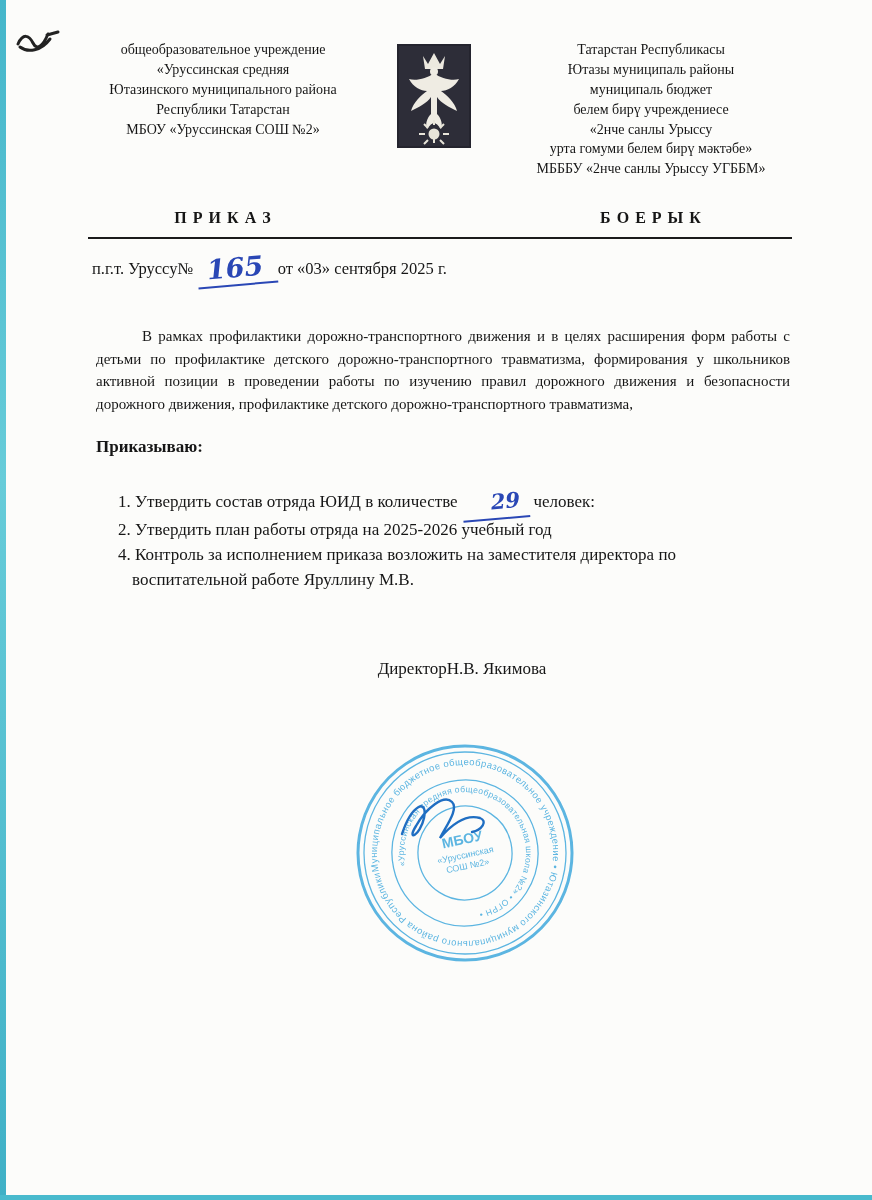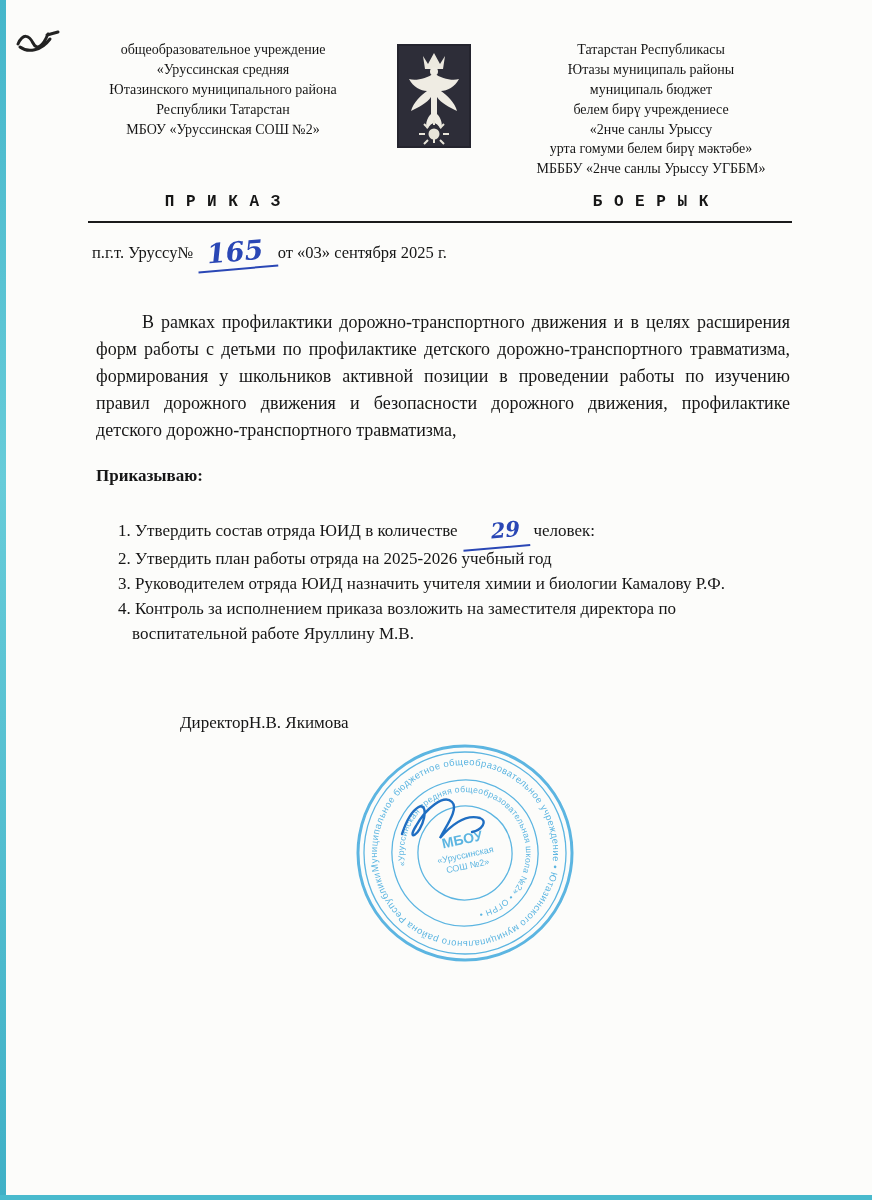--- a/index.html
+++ b/index.html
@@ -20,21 +20,21 @@
 
   
   .header { display:flex; align-items:flex-start; padding:0 80px 0 88px; }
   .org { font-size:14px; line-height:1.42; text-align:center; }
   .org-left  { width:270px; }
   .org-right { width:282px; }
   .emblem-wrap { flex:1; display:flex; justify-content:center; padding-top:4px; }
   .emblem { width:74px; height:104px; display:block; }
 
   
-  .titles { display:flex; padding:0 80px 0 88px; margin-top:14px;font-family:Liberation Mono, monospace; }
+  .titles { display:flex; padding:0 80px 0 88px; margin-top:30px; }
   .doc-title { font-weight:bold; font-size:16px; letter-spacing:1px; text-align:center; }
   .doc-title-left { width:270px; }
   .doc-title-right { width:282px; }
   .titles-spacer { flex:1; }
 
   .rule { margin:10px 80px 0 88px; border-top:2px solid #1b1b1b; }
 
   
   .meta { display:flex; justify-content:flex-start; align-items:baseline;
           padding:0 82px 0 92px; margin-top:10px; font-size:16.5px; }
@@ -42,32 +42,32 @@
           color:#2a47b5; display:inline-block; transform:rotate(-5deg); }
   .hand-num { font-size:27px; padding:0 14px 1px 10px; border-bottom:2px solid #2a47b5;
               position:relative; top:3px; }
   .hand-sm  { font-size:21px; padding:0 9px 0 9px; border-bottom:2px solid #2a47b5;
               position:relative; top:2px; }
 
   
   .subject { margin:54px 0 0 96px; font-weight:bold; font-size:16.5px; line-height:1.45; }
 
   
-  .body-par { margin:42px 82px 0 96px; font-size:18px; line-height:1.5;
+  .body-par { margin:42px 82px 0 96px; font-size:15px; line-height:1.5;
               text-align:justify; text-indent:46px; }
   .order-word { margin:22px 0 0 96px; font-weight:bold; font-size:17px; }
 
   
   .items { margin:28px 80px 0 98px; font-size:17px; line-height:1.47; }
   .item { text-indent:20px; }
   .item-justify { text-align:justify; }
   .item-4 { padding-left:34px; text-indent:-14px; }
 
   
-  .sign-row { display:flex; justify-content:flex-start; margin-top:66px;
+  .sign-row { display:flex; justify-content:center; margin-top:66px;
               padding:0 128px 0 180px; font-size:17px; }
 
   
   .stamp { position:absolute; left:352px; top:740px; opacity:.82;
            transform:rotate(-12deg); }
   .autograph { position:absolute; left:392px; top:786px; }
 </style>
 </head>
 <body>
 
@@ -138,24 +138,20 @@
     <div class="item">
       <span>1.</span>
       <span>Утвердить состав отряда ЮИД в количестве</span>
       <span class="hand hand-sm">29</span>
       <span>человек:</span>
     </div>
     <div class="item">
       <span>2.</span>
       <span>Утвердить план работы отряда на 2025-2026 учебный год</span>
     </div>
-    <div class="item item-justify">
-      <span>3.</span>
-      <span>Руководителем отряда ЮИД назначить учителя химии и биологии Камалову Р.Ф.</span>
-    </div>
     <div class="item item-4">
       <span>4.</span>
       <span>Контроль за исполнением приказа возложить на заместителя директора по воспитательной работе Яруллину М.В.</span>
     </div>
   </div>
 
   <div class="sign-row">
     <span>Директор</span>
     <span>Н.В. Якимова</span>
   </div>

